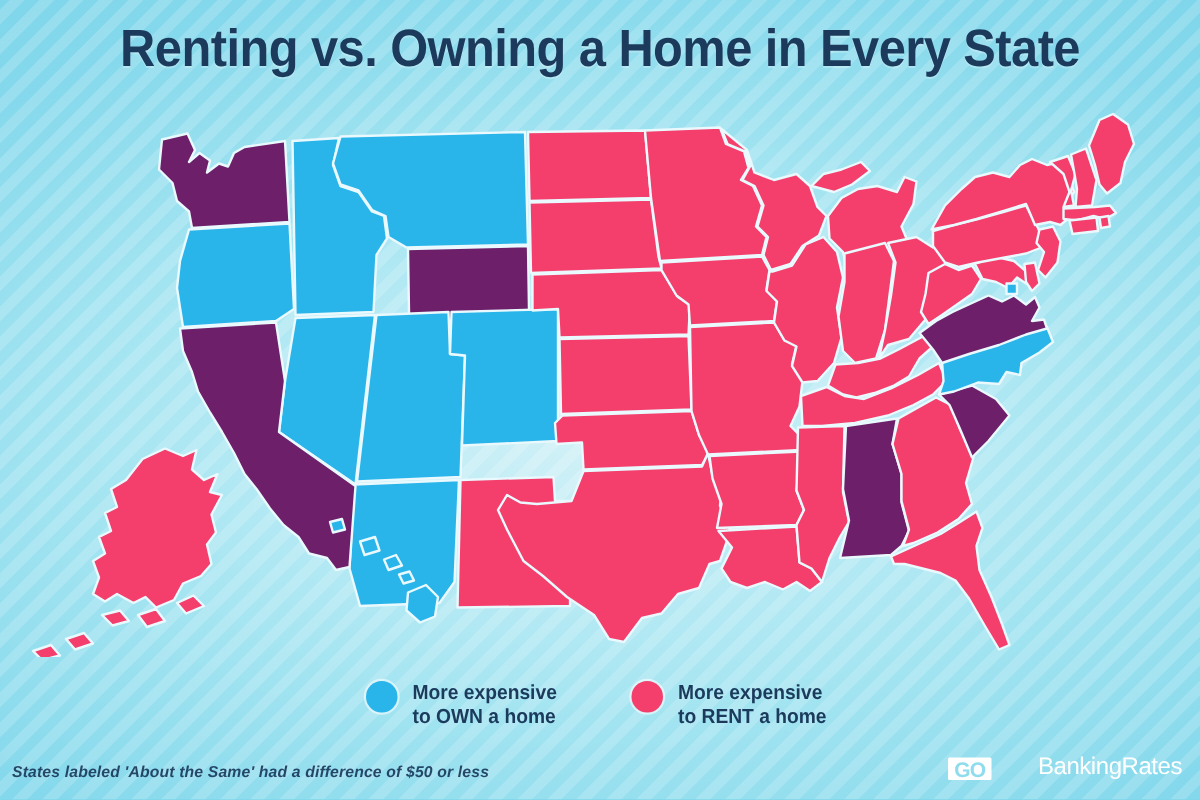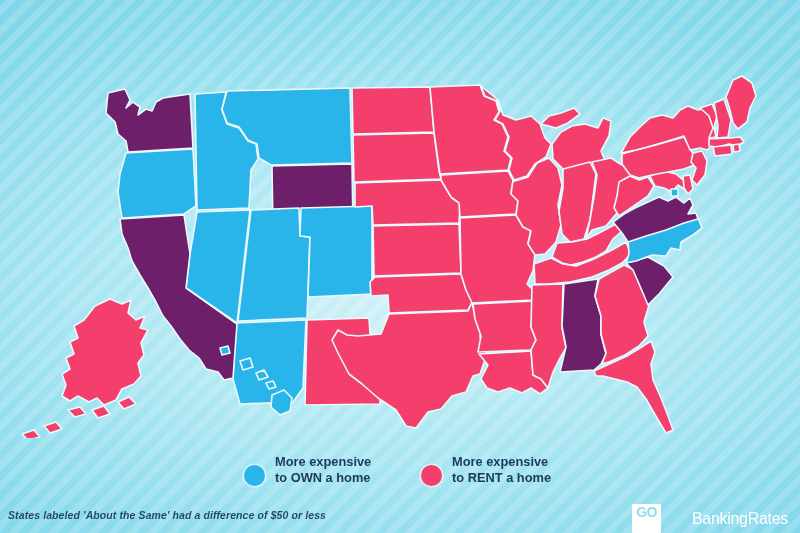--- a/index.html
+++ b/index.html
@@ -40,21 +40,21 @@
     position:absolute;left:0;top:58px;width:800px;height:380px;
   }
   .map-wrap svg{display:block;width:800px;height:380px;}
   .state{stroke:#eaf9fd;stroke-width:1.6;stroke-linejoin:round;}
 
   
   .legend{
     position:absolute;left:0;top:444px;width:800px;height:52px;
     display:flex;align-items:center;justify-content:center;gap:44px;
   }
-  .legend-item{display:flex;align-items:flex-end;gap:10px;}
+  .legend-item{display:flex;align-items:flex-start;gap:10px;}
   .legend-dot{
     width:21px;height:21px;border-radius:50%;flex:0 0 auto;
     box-shadow:0 0 0 1.5px rgba(255,255,255,.55);
   }
   .legend-label{
     font-size:13.5px;font-weight:bold;line-height:1.18;
     color:#1b3a5c;white-space:pre-line;
     transform:scaleX(0.95);transform-origin:left center;
   }
 
@@ -65,34 +65,37 @@
     color:#1b3a5c;opacity:.92;
     letter-spacing:.1px;
   }
   .logo{
     position:absolute;right:12px;top:504px;
     display:flex;align-items:center;gap:3px;
   }
   .logo-go{
     background:#ffffff;color:#8fdcee;
     font-size:14px;font-weight:bold;letter-spacing:-.5px;
-    padding:1px 4px 14px 4px;line-height:1;
+    padding:1px 4px 0 4px;line-height:1;
     border-radius:1px;
   }
   .logo-word{
     color:#ffffff;font-size:16px;font-weight:normal;line-height:1;
     letter-spacing:-.3px;
     margin-left:28px;
   }
 </style>
 </head>
 <body>
 
 <div id="infographic">
 
+  <div class="title-bar">
+    <div class="title-text">Renting vs. Owning a Home in Every State</div>
+  </div>
 
   <div class="map-wrap">
     <svg viewBox="0 0 800 380" xmlns="http://www.w3.org/2000/svg">
       <g>
 
         <path class="state" d="M108,35 L125,31 L130,42 L126,50 L133,44 L140,49 L138,57 L146,51 L152,53 L156,44 L163,40 L190,36 L193,90 L128,94 L126,83 L118,76 L115,64 L106,55 Z" fill="#6d1f69"></path>
 
         <path class="state" d="M126,95 L193,91 L196,148 L184,156 L122,160 L118,134 L120,116 Z" fill="#29b5ea"></path>
 
         <path class="state" d="M195,36 L226,34 L222,52 L227,66 L239,70 L248,83 L256,86 L258,101 L251,112 L249,150 L197,152 Z" fill="#29b5ea"></path>

